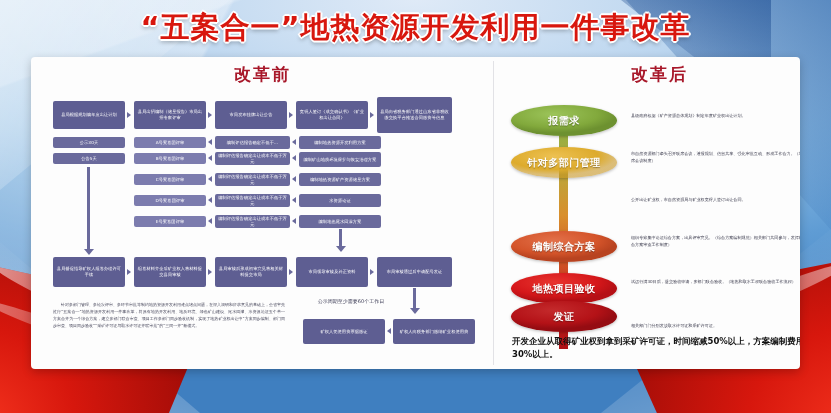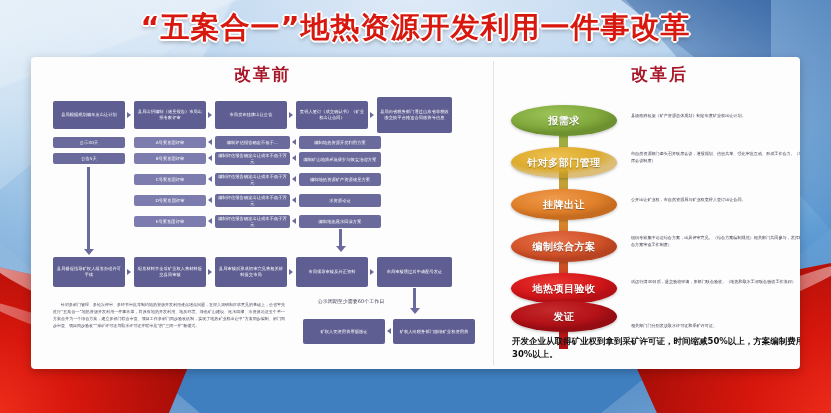--- a/index.html
+++ b/index.html
@@ -195,21 +195,20 @@
   <div class="pbox dk" style="left:272px;top:262px;width:82px;height:25px;">矿权人凭使用费票据缴证</div>
   <div class="arrow al" style="left:356px;top:271px;"></div>
   <div class="pbox dk" style="left:362px;top:262px;width:82px;height:25px;">矿权人向税务部门缴纳矿业权使用费</div>
 
   <div id="para">针对多部门管理、多轮次评审、多环节审批等制约地热资源开发利用难点堵点问题，在深入调研和征求意见的基础上，全省率先推行“五案合一”地热资源开发利用一件事改革，将原有地热开发利用、地质环境、绿色矿山建设、尾水回灌、水资源论证五个单一方案合并为一个综合方案，建立多部门联合审查、项目工作多部门同步验收机制，实现了地热矿业权出让中“方案同步编制、部门同步审查、项目同步验收”“采矿许可证与取水许可证并联审批”的“三同一并”新模式。</div>
 
   <div class="stem"></div>
 
   <div class="ell" style="top:48px;background:radial-gradient(60% 60% at 40% 30%,#9cc45a,#82a93c 70%,#6d9130);">报需求</div>
   <div class="ell" style="top:90px;background:radial-gradient(60% 60% at 40% 30%,#edc152,#ddab2c 70%,#c5932099);">针对多部门管理</div>
-  <div class="ell" style="top:132px;background:radial-gradient(60% 60% at 40% 30%,#ef9a4c,#e0802a 70%,#c66c20);">挂牌出让</div>
   <div class="ell" style="top:174px;background:radial-gradient(60% 60% at 40% 30%,#e27049,#d4542a 70%,#b84320);">编制综合方案</div>
   <div class="ell" style="top:216px;background:radial-gradient(60% 60% at 40% 30%,#e8342f,#d5171a 70%,#b51015);">地热项目验收</div>
   <div class="ell" style="top:244px;background:radial-gradient(60% 60% at 40% 30%,#c42a2c,#b41217 70%,#950c12);">发证</div>
 
   <div class="rdesc" style="top:56px;">县级政府根据《矿产资源总体规划》制定年度矿业权出让计划。</div>
   <div class="rdesc" style="top:94px;">市自然资源部门牵头召开联席会议，通报规划、信息共享、强化审批互动、形成工作合力。（地热资源开发利用改革联席会议制度）</div>
   <div class="rdesc" style="top:140px;">公开出让矿业权，市自然资源局与矿业权竞得人签订出让合同。</div>
   <div class="rdesc" style="top:178px;">组织专家集中论证综合方案，出具评审意见。（综合方案编制规范）相关部门共同参与，发挥相应技术支撑作用。（综合方案审查工作制度）</div>
   <div class="rdesc" style="top:222px;">试运行满30日后，提交验收申请，多部门联合验收。（地热和取水工程联合验收工作流程）</div>
   <div class="rdesc" style="top:266px;">相关部门门分别发放取水许可证和采矿许可证。</div>

